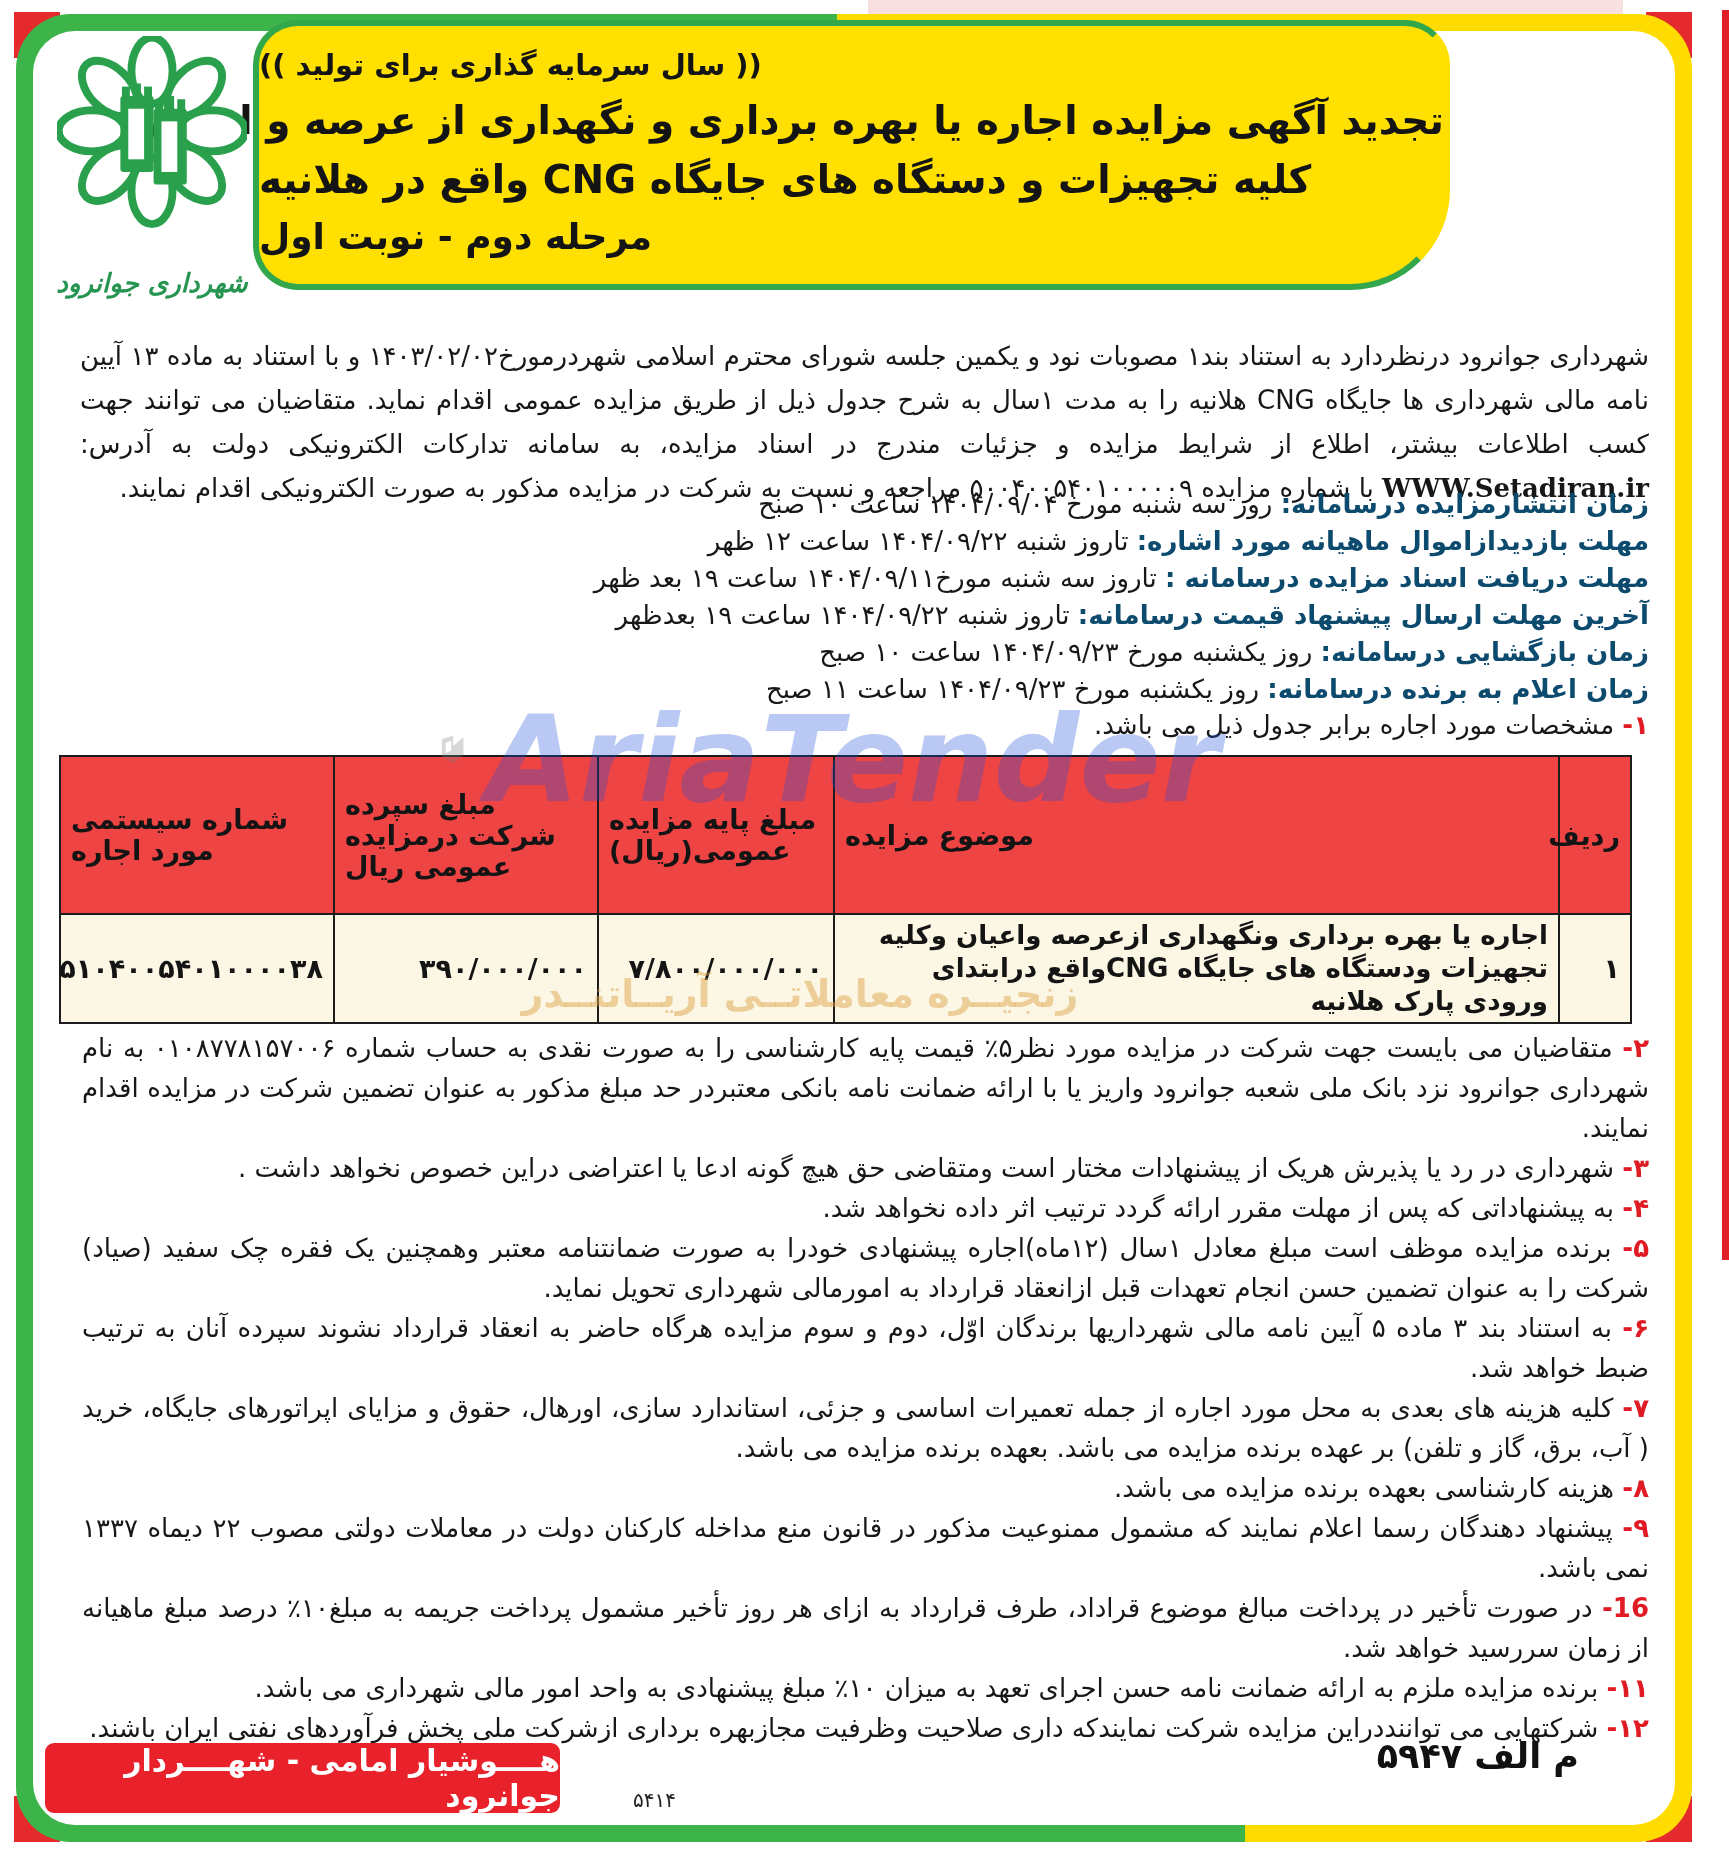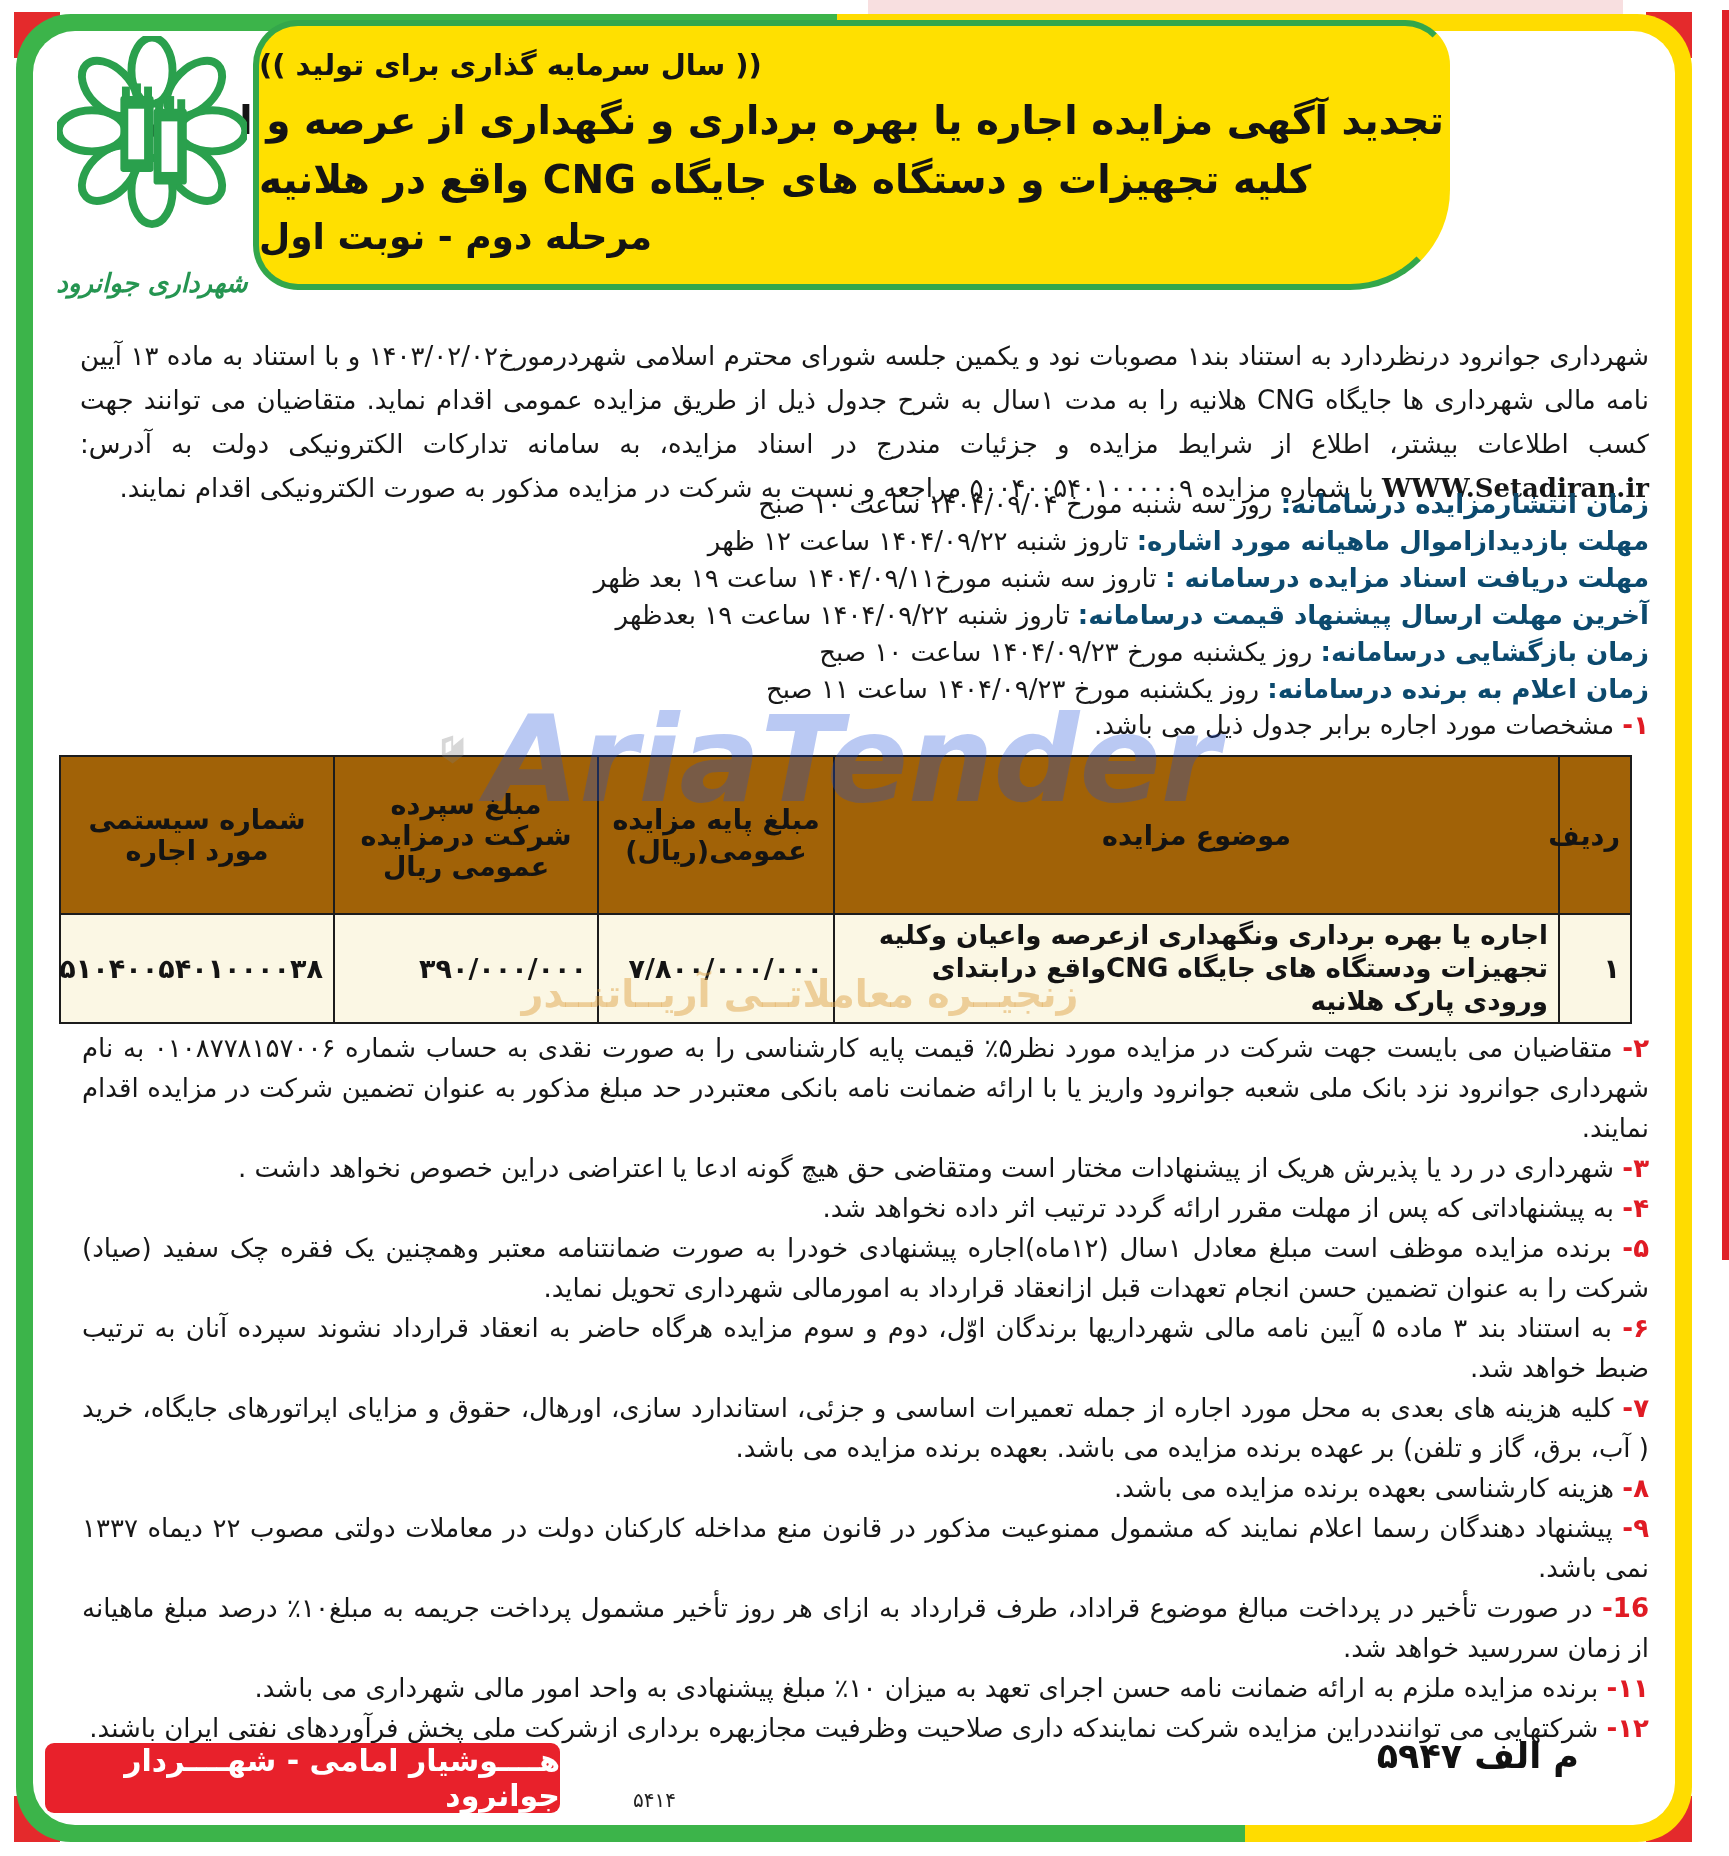--- a/index.html
+++ b/index.html
@@ -45,21 +45,21 @@
   .schedule{position:absolute;right:80px;left:80px;top:486px;z-index:5;font-size:26px;line-height:37px;color:#171717;}
   .sched-line .lbl{color:#0c4a6e;font-weight:bold;}
   .sched-line .val{color:#171717;}
   .note1{position:absolute;right:80px;top:710px;z-index:5;font-size:26px;color:#171717;}
   .rednum{color:#e01b24;font-weight:bold;}
 
   
   table.lease{position:absolute;left:59px;top:755px;width:1571px;z-index:5;border-collapse:collapse;
               font-size:27px;color:#141414;table-layout:fixed;}
   table.lease th,table.lease td{border:2px solid #1c1c1c;padding:4px 10px;}
-  table.lease thead th{background:#a16207;font-weight:bold;height:148px;text-align:center;}
+  table.lease thead th{background:#ef4444;font-weight:bold;height:148px;text-align:left;}
   table.lease tbody td{background:#fbf7e4;height:96px;text-align:right;font-weight:bold;}
   td.subject{text-align:justify;line-height:33px;font-size:26px;padding:6px 16px;}
   col.c-radif{width:72px;}col.c-subject{width:725px;}col.c-base{width:236px;}
   col.c-deposit{width:264px;}col.c-sys{width:274px;}
 
   
   .items{position:absolute;left:82px;right:80px;top:1028px;z-index:5;font-size:26px;line-height:40px;
          text-align:justify;color:#171717;}
   .items p{margin:0;}
   .serial-wrap{position:absolute;right:150px;top:1736px;z-index:5;font-size:35px;font-weight:bold;color:#111;white-space:nowrap;}

